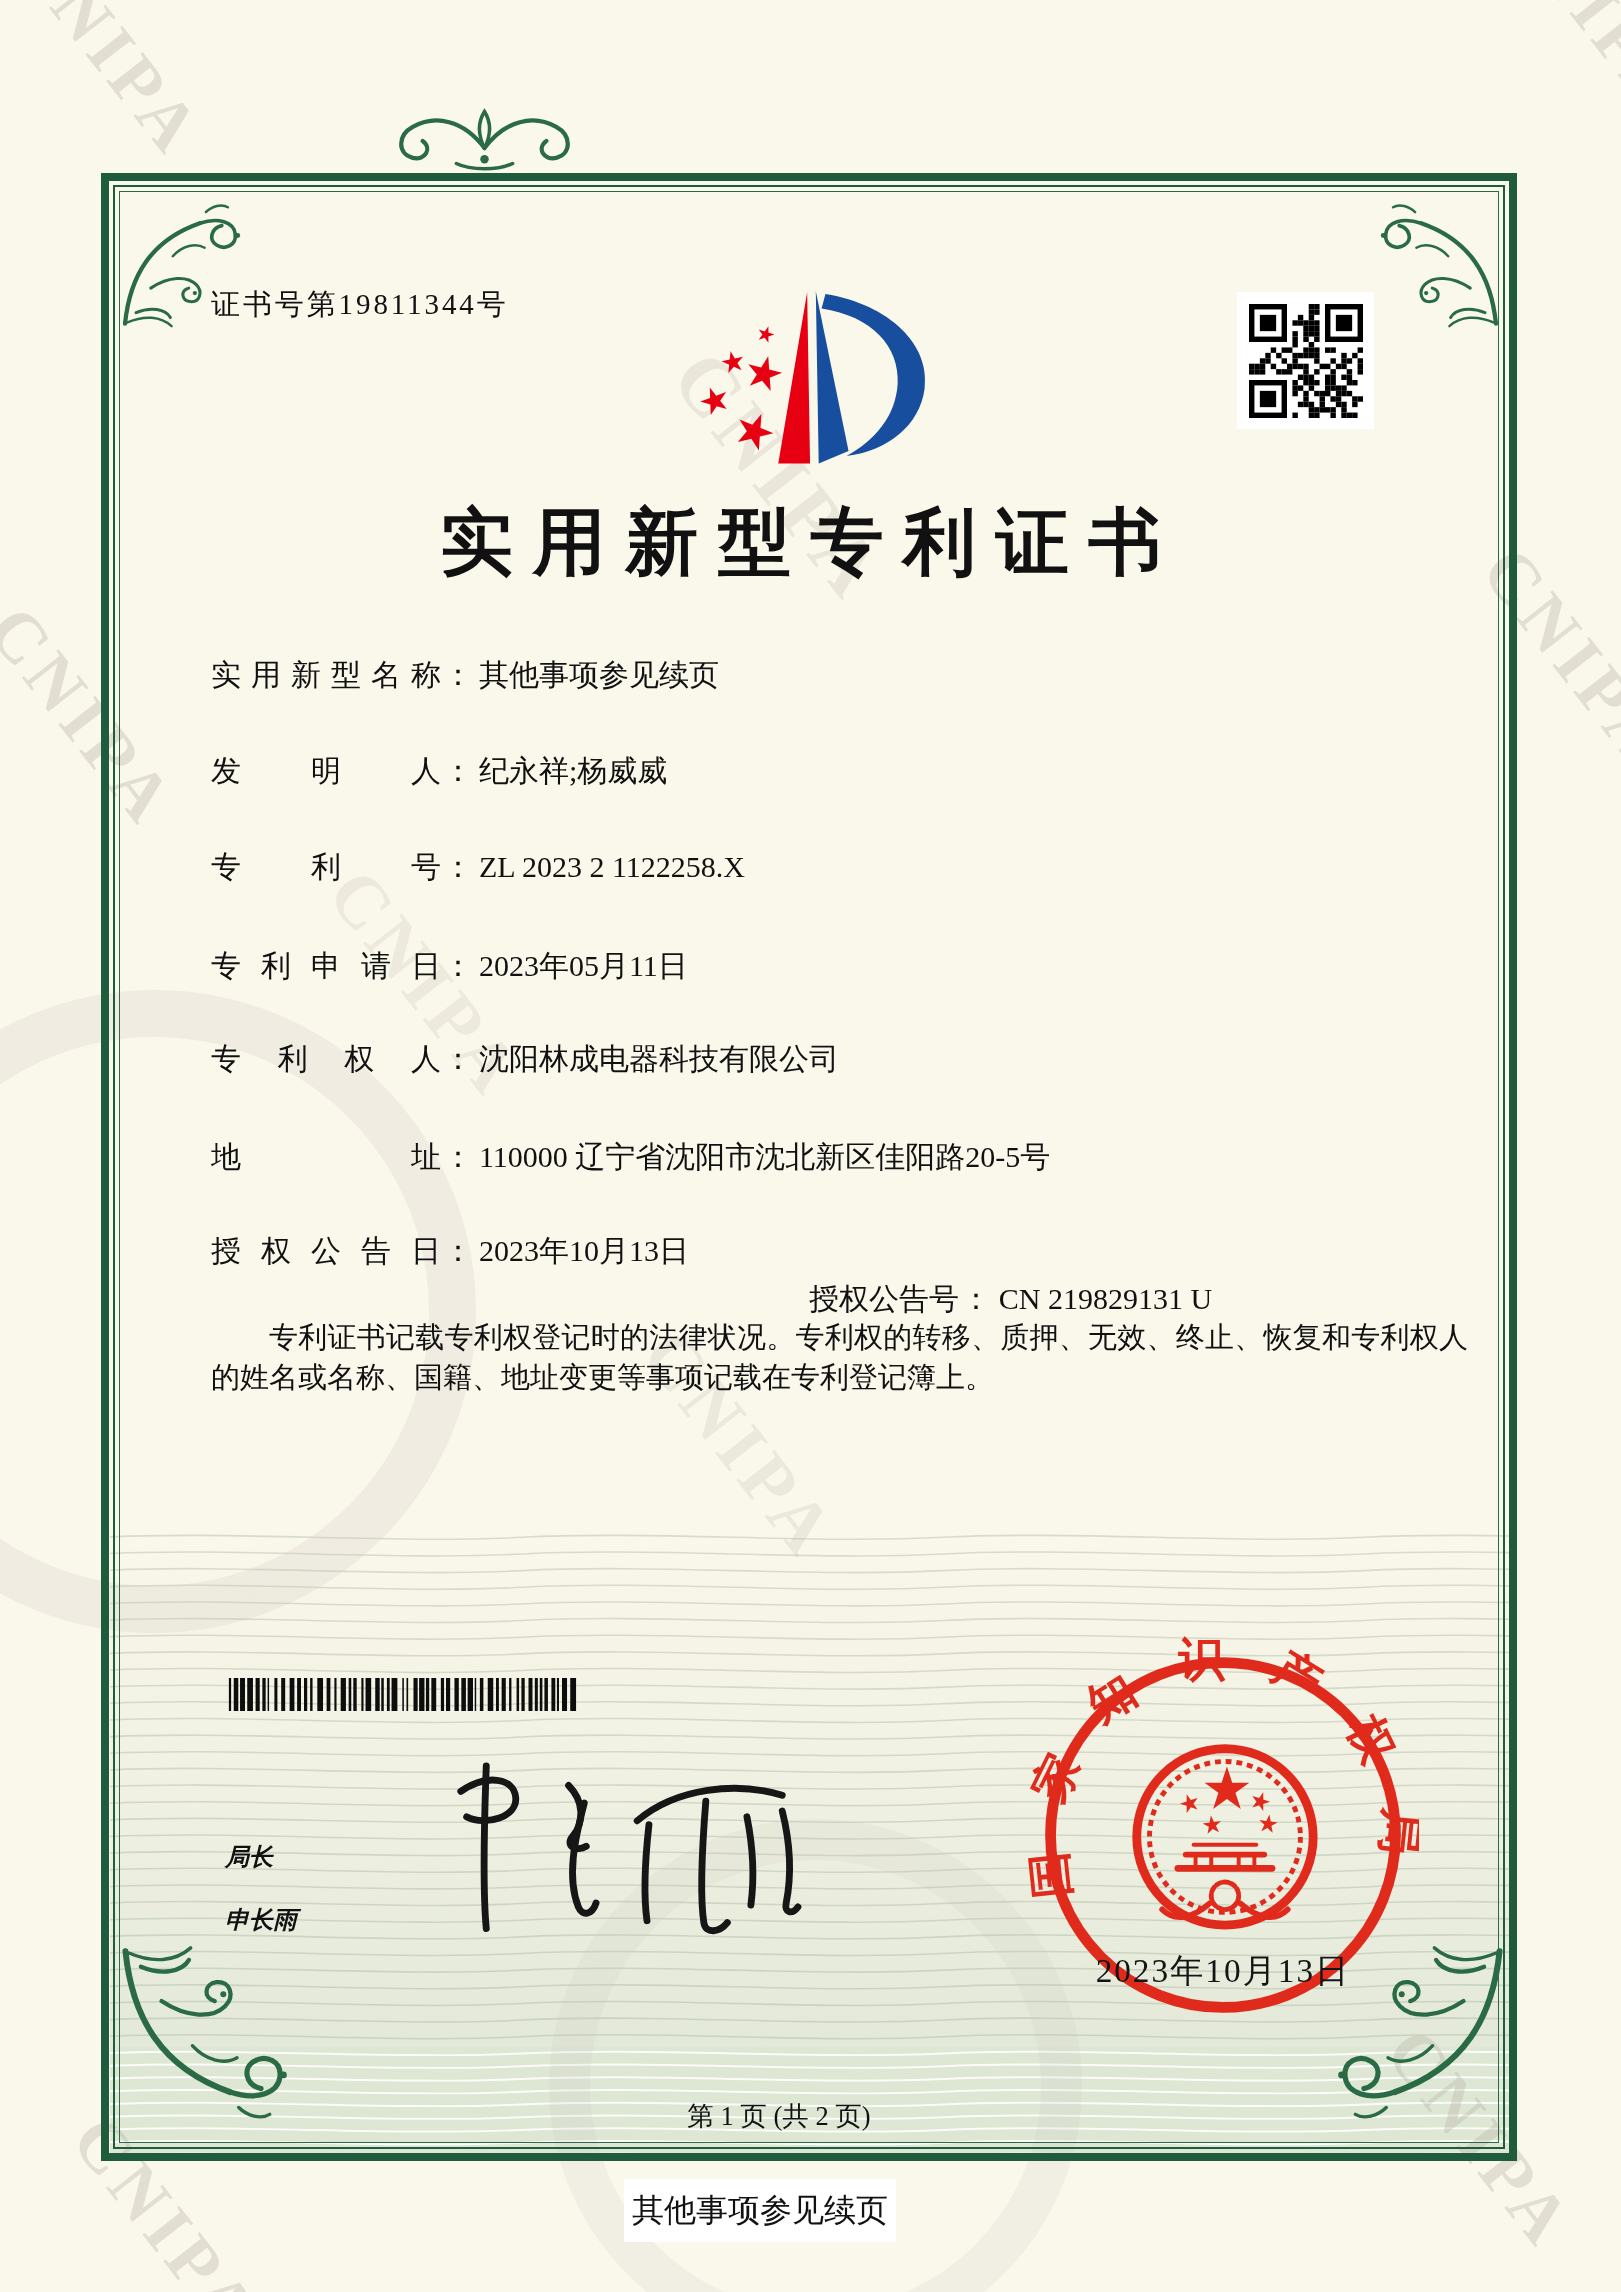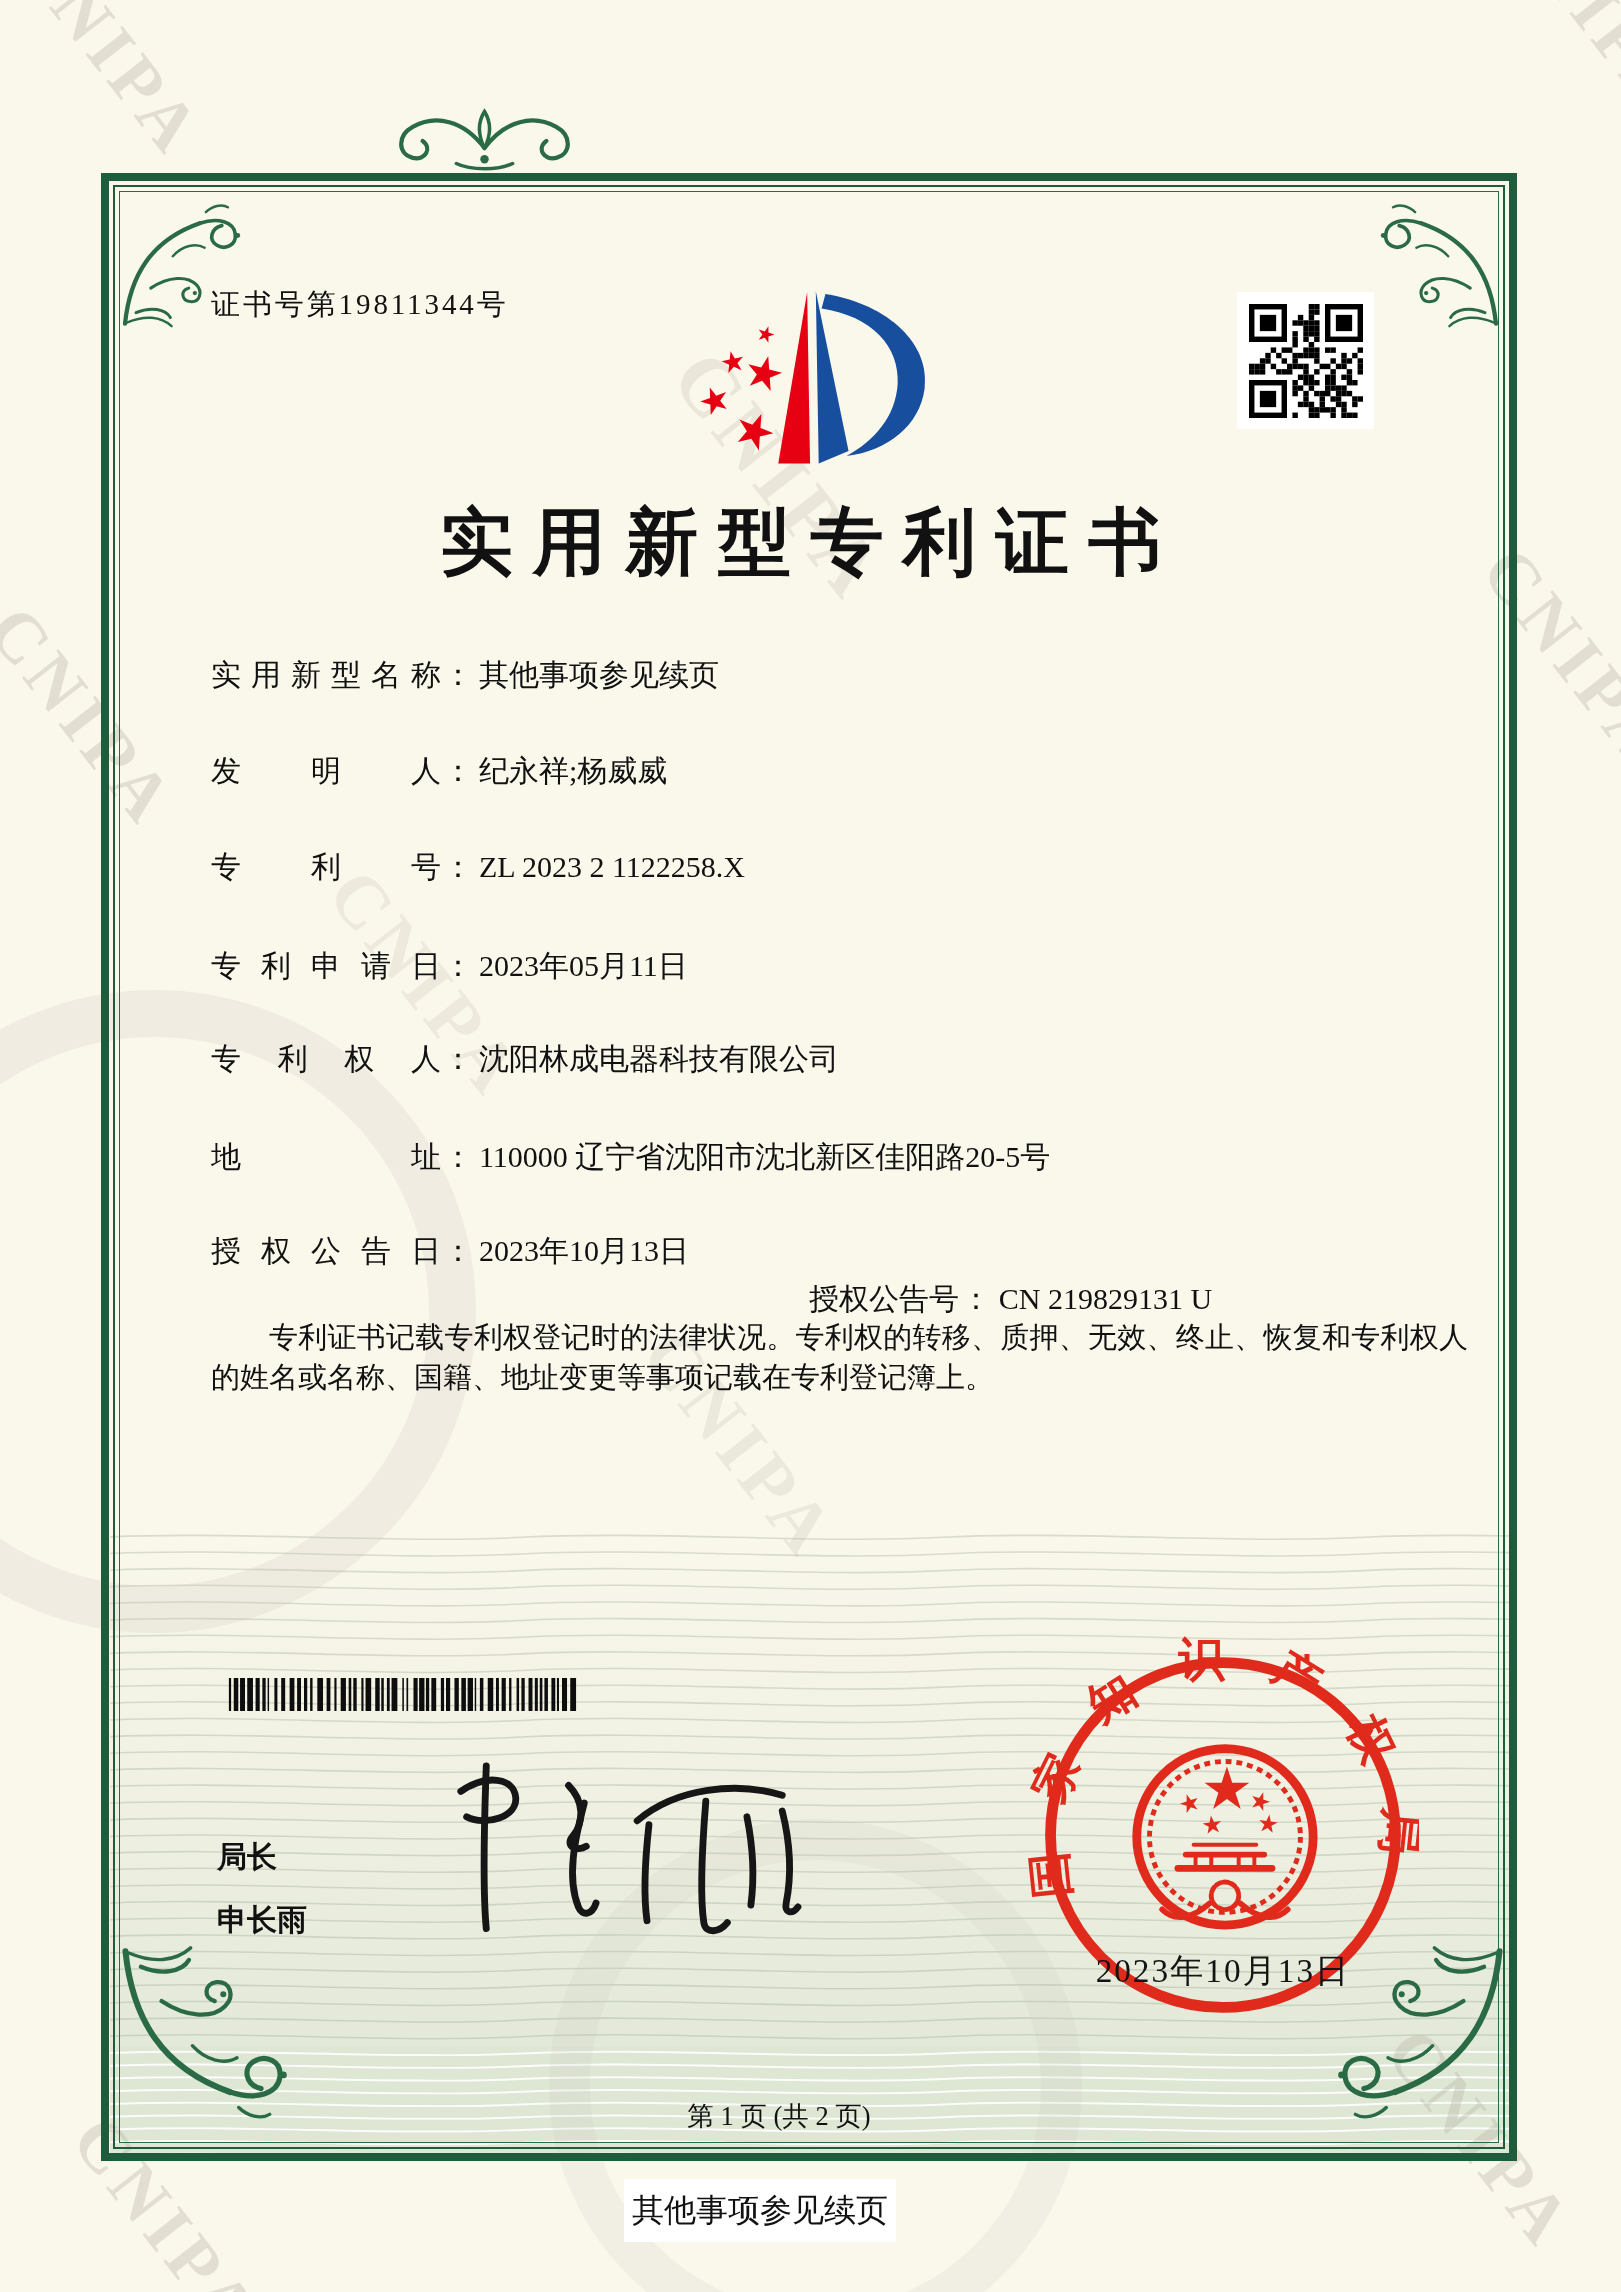--- a/index.html
+++ b/index.html
@@ -32,22 +32,22 @@
   .field{position:absolute; left:211px; font-size:30px; z-index:2; white-space:nowrap;}
   .field .lbl{display:inline-block; width:230px; text-align:justify; text-align-last:justify; vertical-align:bottom;}
   .field .colon{padding:0 5.9px 0 2px;}
   .field2{position:absolute; left:809px; font-size:30px; z-index:2; white-space:nowrap;margin-top:48px;}
   .field2 .colon{padding:0 7.8px 0 2px;}
   
   .paras{position:absolute; left:211px; top:1317px; width:1257px; z-index:2;}
   .paras p{margin:0 0 20.6px 0; font-size:29px; line-height:40px; text-indent:2em; text-align:justify;}
   
   .barcode{position:absolute; left:227px; top:1678px; z-index:2;}
-  .officer{position:absolute; left:217px; top:1825px; z-index:3;
-      font-family:"Liberation Sans","DejaVu Sans",sans-serif; font-weight:600; font-size:30px; line-height:63px;}
+  .officer{position:absolute; left:225px; top:1825px; z-index:3;
+      font-family:"Liberation Sans","DejaVu Sans",sans-serif; font-weight:600; font-size:24px; line-height:63px;font-style:italic;}
   .signature{position:absolute; left:392px; top:1760px; z-index:3;}
   .seal{position:absolute; left:1027px; top:1629px; z-index:3;}
   .page-info{position:absolute; left:0; top:2098px; width:1558px; text-align:center;
       font-size:26.5px; z-index:2;}
   .cont-box{position:absolute; left:624px; top:2179px; width:272px; height:63px; background:#ffffff;
       z-index:2; text-align:center; line-height:63px; font-size:32px;}
   
   .orn{position:absolute; z-index:5; pointer-events:none;}
 </style>
 </head>

